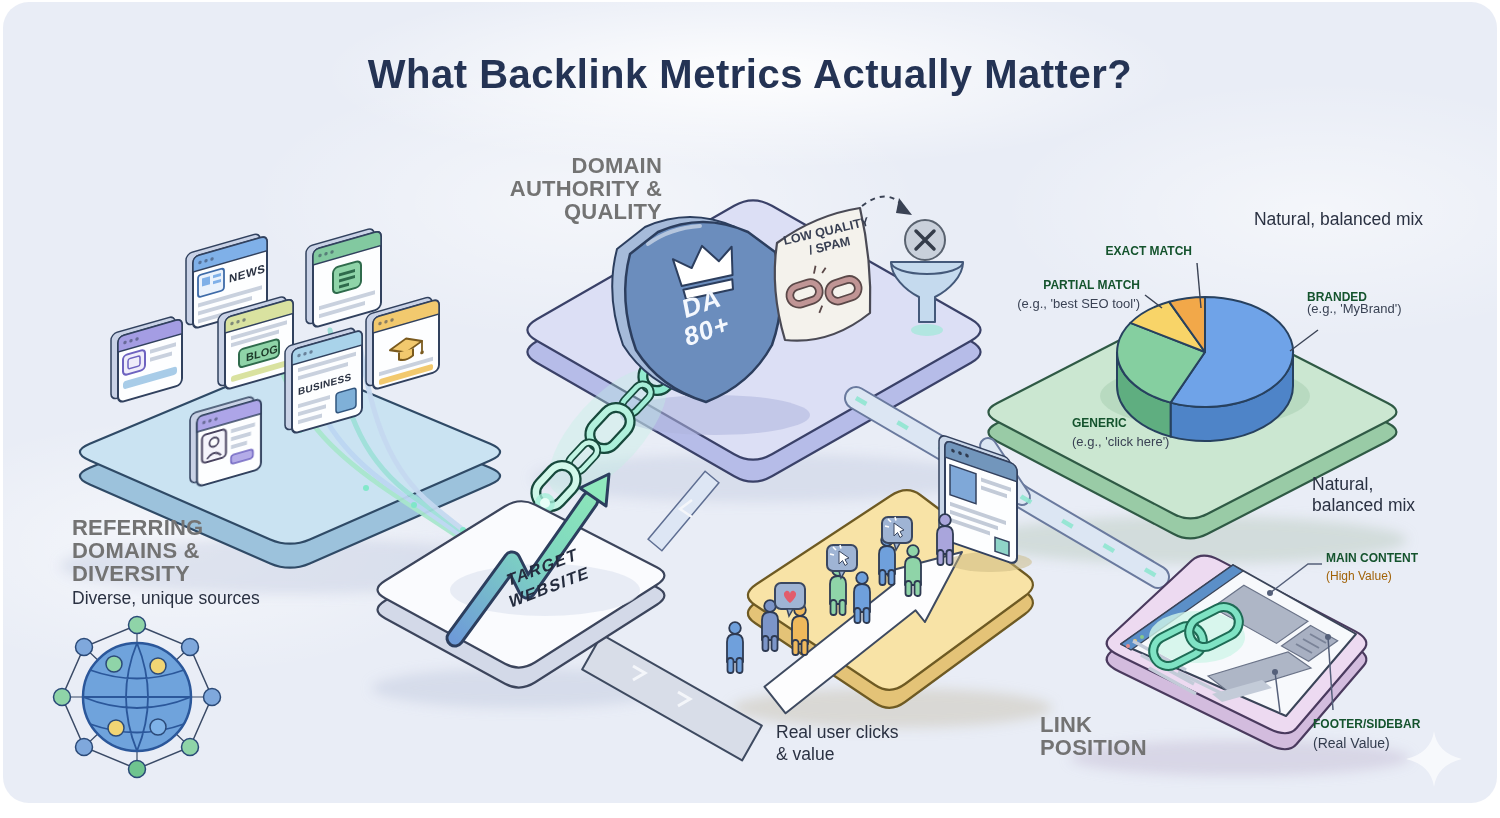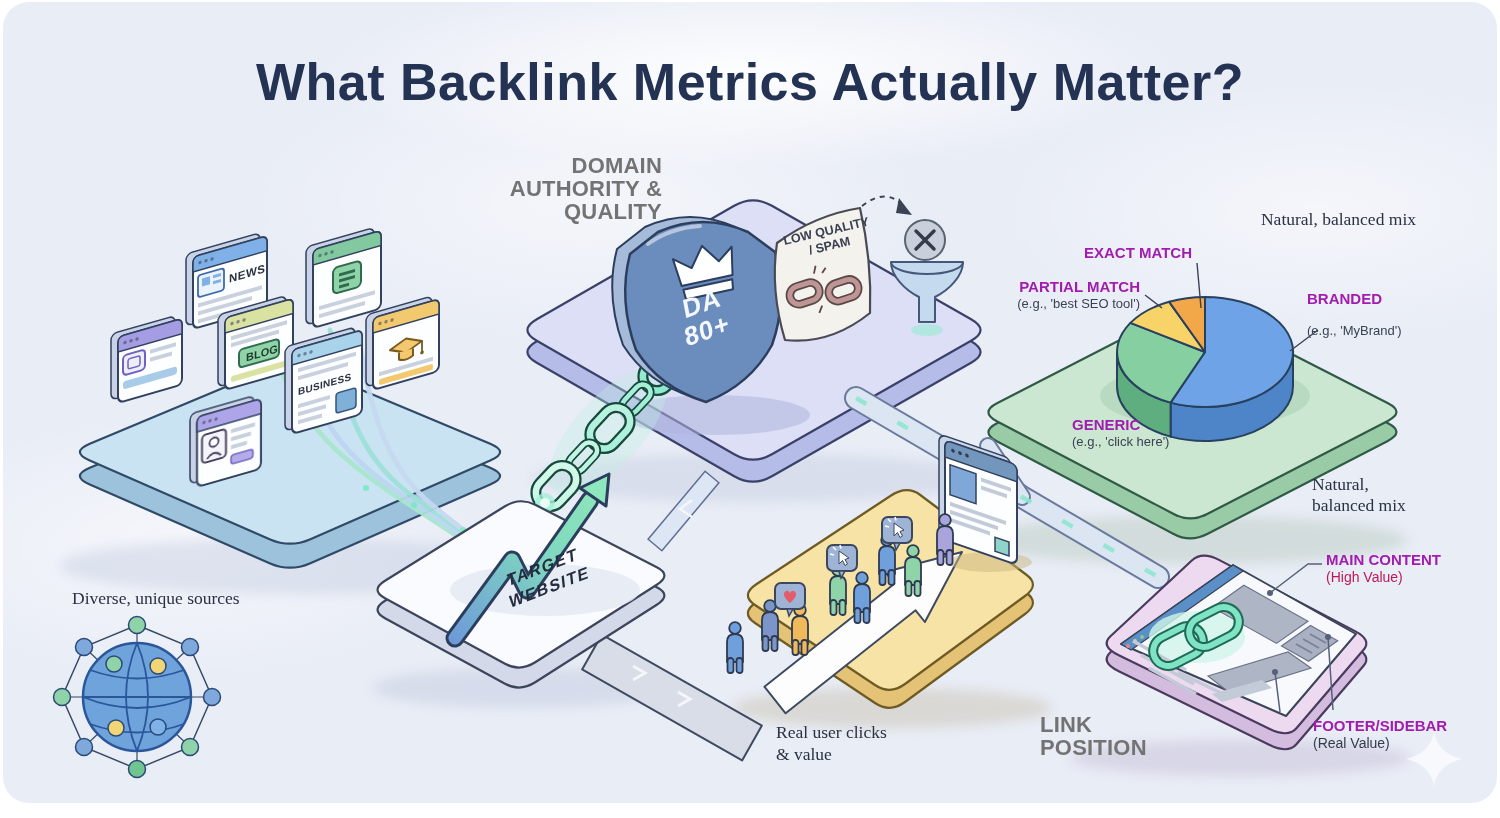--- a/index.html
+++ b/index.html
@@ -7,49 +7,49 @@
   .canvas{position:relative;width:1500px;height:818px;overflow:hidden;background:#fff;}
   .art-bg{position:absolute;left:3px;top:2px;right:3px;bottom:15px;border-radius:26px;
     background:
       radial-gradient(430px 95px at 50% 9%, rgba(255,255,255,.95), rgba(255,255,255,0)),
       radial-gradient(300px 130px at 12% 68%, rgba(255,255,255,.55), rgba(255,255,255,0)),
       radial-gradient(340px 140px at 39% 25%, rgba(255,255,255,.5), rgba(255,255,255,0)),
       radial-gradient(320px 130px at 88% 26%, rgba(255,255,255,.5), rgba(255,255,255,0)),
       #E9EDF6;}
   svg.art{position:absolute;left:0;top:0;}
   .txt{position:absolute;white-space:pre-line;color:#2A3142;z-index:3;}
-  .h1{left:0;top:52px;width:1500px;text-align:center;font-size:52px;font-weight:800;color:#243354;letter-spacing:.5px;}
+  .h1{left:0;top:52px;width:1500px;text-align:center;font-size:40px;font-weight:800;color:#243354;letter-spacing:.5px;}
   .h2{font-size:22px;font-weight:800;color:#737373;line-height:23px;letter-spacing:.2px;}
-  .sub{font-size:17.5px;line-height:21px;color:#2A3142;font-family:Liberation Serif, serif;}
-  .lab{font-size:15px;font-weight:800;color:#a21caf;}
+  .sub{font-size:17.5px;line-height:21px;color:#2A3142;}
+  .lab{font-size:12px;font-weight:800;color:#14532d;}
   .eg{font-size:13px;color:#3A4254;}
   .h-referring{left:72px;top:516px;}
   .sub-referring{left:72px;top:588px;}
   .h-authority{left:450px;top:154px;width:212px;text-align:right;}
   .sub-authority{left:400px;top:227px;width:212px;text-align:right;}
   .h-anchor{left:1231px;top:158px;width:215px;text-align:center;}
   .sub-anchor{left:1231px;top:209px;width:215px;text-align:center;}
   .lab-exact{left:1040px;top:244px;width:152px;text-align:right;}
   .lab-partial{left:975px;top:278px;width:165px;text-align:right;}
   .eg-partial{left:975px;top:296px;width:165px;text-align:right;}
   .lab-branded{left:1307px;top:290px;}
-  .eg-branded{left:1307px;top:323px;}
+  .eg-branded{left:1307px;top:301px;}
   .lab-generic{left:1072px;top:416px;}
   .eg-generic{left:1072px;top:434px;}
   .note-anchor{left:1312px;top:466px;margin-top:8px;}
   .target-label{left:506px;top:570px;font-size:16.5px;font-weight:800;letter-spacing:1.5px;
      line-height:21px;color:#242C3E;transform:rotate(-21deg) skewX(-15deg);transform-origin:left top;}
   .da-label{left:652px;top:290px;width:105px;text-align:center;font-size:26px;line-height:27px;
      font-weight:800;color:#F4F8FE;transform:rotate(-19deg) skewX(-8deg);transform-origin:center;letter-spacing:1px;}
   .spam-label{left:776px;top:224px;width:104px;text-align:center;font-size:12.5px;line-height:15px;
      font-weight:700;color:#383F52;transform:rotate(-13deg);}
   .clicks-caption{left:776px;top:721px;font-size:17.5px;line-height:22px;}
   .h-linkpos{left:1040px;top:713px;}
   .lab-main{left:1326px;top:551px;}
-  .sub-main{left:1326px;top:569px;font-size:14px;color:#be185d;}
+  .sub-main{left:1326px;top:569px;font-size:12px;color:#a16207;}
   .lab-footer{left:1313px;top:717px;}
   .sub-footer{left:1313px;top:735px;font-size:14px;color:#333C4E;}
 </style>
 </head>
 <body>
 
 <div class="canvas">
   <div class="art-bg"></div>
 
   <svg class="art" width="1500" height="818" viewBox="0 0 1500 818">
@@ -425,20 +425,23 @@
         <circle cx="62" cy="697" r="8.5" fill="#8FD4A8"></circle>
           <circle cx="84" cy="647" r="8.5" fill="#7FA8DC"></circle>
       </g>
     </g>
 
     <path d="M1434,731 Q1437,753 1462,759 Q1437,765 1434,787 Q1431,765 1406,759 Q1431,753 1434,731 Z" fill="#FFFFFF" opacity=".65"></path>
   </svg>
 
   <div class="txt h1">What Backlink Metrics Actually Matter?</div>
 
+  <div class="txt h2 h-referring">REFERRING
+DOMAINS &amp;
+DIVERSITY</div>
   <div class="txt sub sub-referring">Diverse, unique sources</div>
 
   <div class="txt h2 h-authority">DOMAIN
 AUTHORITY &amp;
 QUALITY</div>
   <div class="txt da-label">DA
 80+</div>
   <div class="txt spam-label">LOW QUALITY
 / SPAM</div>
 

